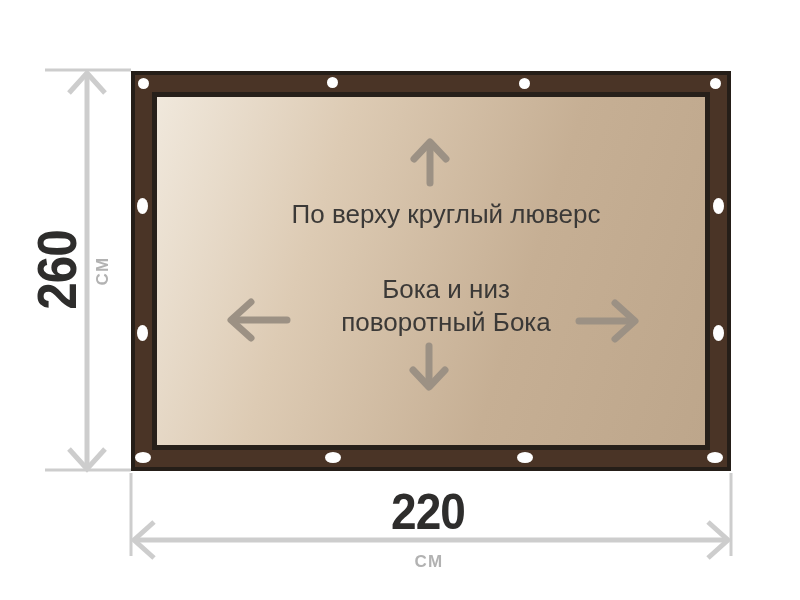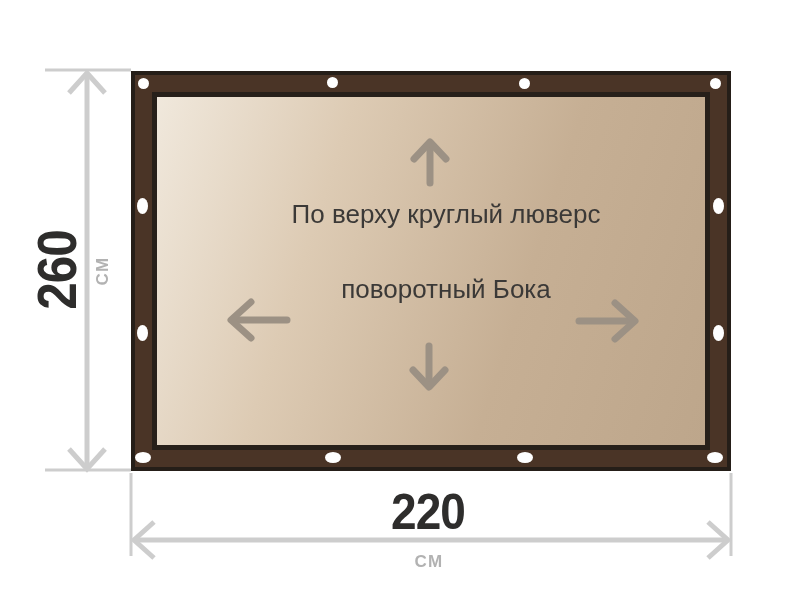--- a/index.html
+++ b/index.html
@@ -103,20 +103,21 @@
     <svg class="inner-arrow" style="left:250px;top:40px;" width="46" height="50" viewBox="0 0 46 50" xmlns="http://www.w3.org/2000/svg">
       <g stroke="#9c9184" stroke-width="7" fill="none" stroke-linecap="round" stroke-linejoin="round">
         <path d="M23 46 V7"></path>
           <polyline points="7,22 23,5 39,22"></polyline>
       </g>
     </svg>
 
     <div class="note" style="top:101px;">По верху круглый люверс</div>
 
     <div class="note" style="top:176px;">
+      <div>Бока и низ</div>
       <div>поворотный Бока</div>
     </div>
 
     <svg class="inner-arrow" style="left:70px;top:200px;" width="64" height="46" viewBox="0 0 64 46" xmlns="http://www.w3.org/2000/svg">
       <g stroke="#9c9184" stroke-width="7" fill="none" stroke-linecap="round" stroke-linejoin="round">
         <path d="M60 23 H7"></path>
           <polyline points="24,5 4,23 24,41"></polyline>
       </g>
     </svg>
 

